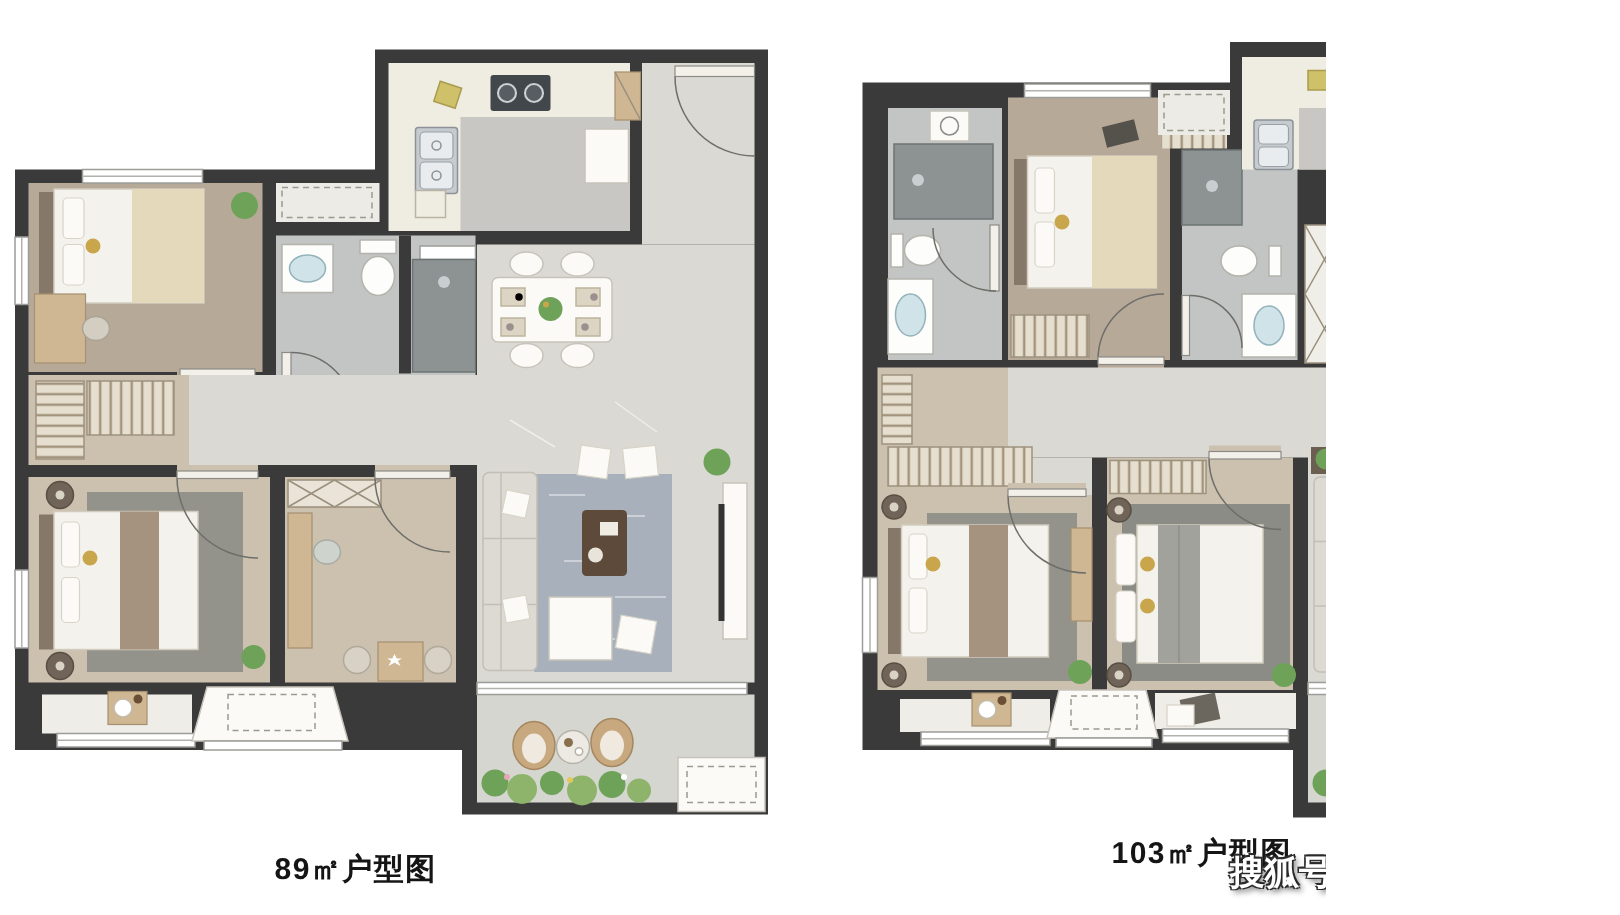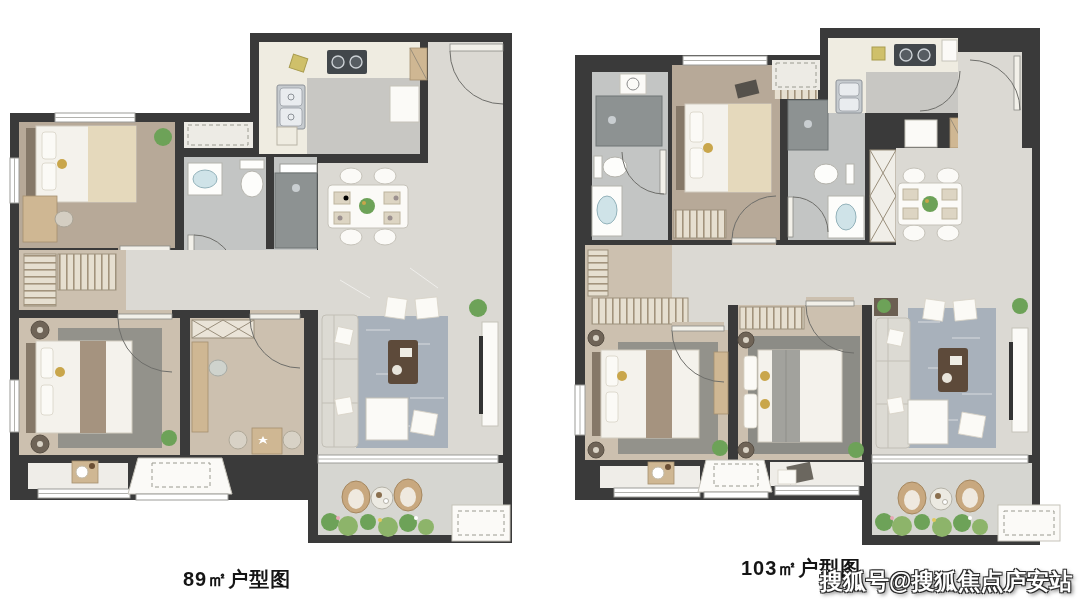--- a/index.html
+++ b/index.html
@@ -1,16 +1,16 @@
 <!DOCTYPE html>
 <html style="--wall: #3a3a3a; --wood: #ccc0af; --wood2: #b7a998; --marble: #dbd9d3; --bath: #c3c5c4; --counter: #efece1; --kfloor: #c8c7c3; --balcony: #d6d6d1; --ruggray: #93928b; --rugblue: #a8b1bb; --shower: #8d9292; --plant: #6da258; --wicker: #c8a87f; --accentGold: #c9a64b; --basin: #cfe3e8; --wmcolor: #ffffff;"><head>
 <meta charset="utf-8">
 <style>
   html,body{margin:0;padding:0;background:#fff;}
-  .stage{position:relative;width:1080px;height:610px;background:#fff;overflow:hidden;
+  .stage{position:relative;width:884px;height:610px;background:#fff;overflow:hidden;
          font-family:"Liberation Sans","DejaVu Sans",sans-serif;}
   svg{position:absolute;left:0;top:0;}
   .caption{position:absolute;font-weight:bold;font-size:20px;letter-spacing:1px;
            color:#151515;white-space:nowrap;}
   .watermark{position:absolute;font-weight:bold;font-size:23px;color:var(--wmcolor,#fff);
              white-space:nowrap;letter-spacing:0;
              text-shadow:1px 1px 0 #2a2a2a,-1px -1px 0 #2a2a2a,1px -1px 0 #2a2a2a,
                          -1px 1px 0 #2a2a2a,2px 2px 4px rgba(0,0,0,.65);}
   
   .wall{fill:var(--wall,#3a3a3a);}

